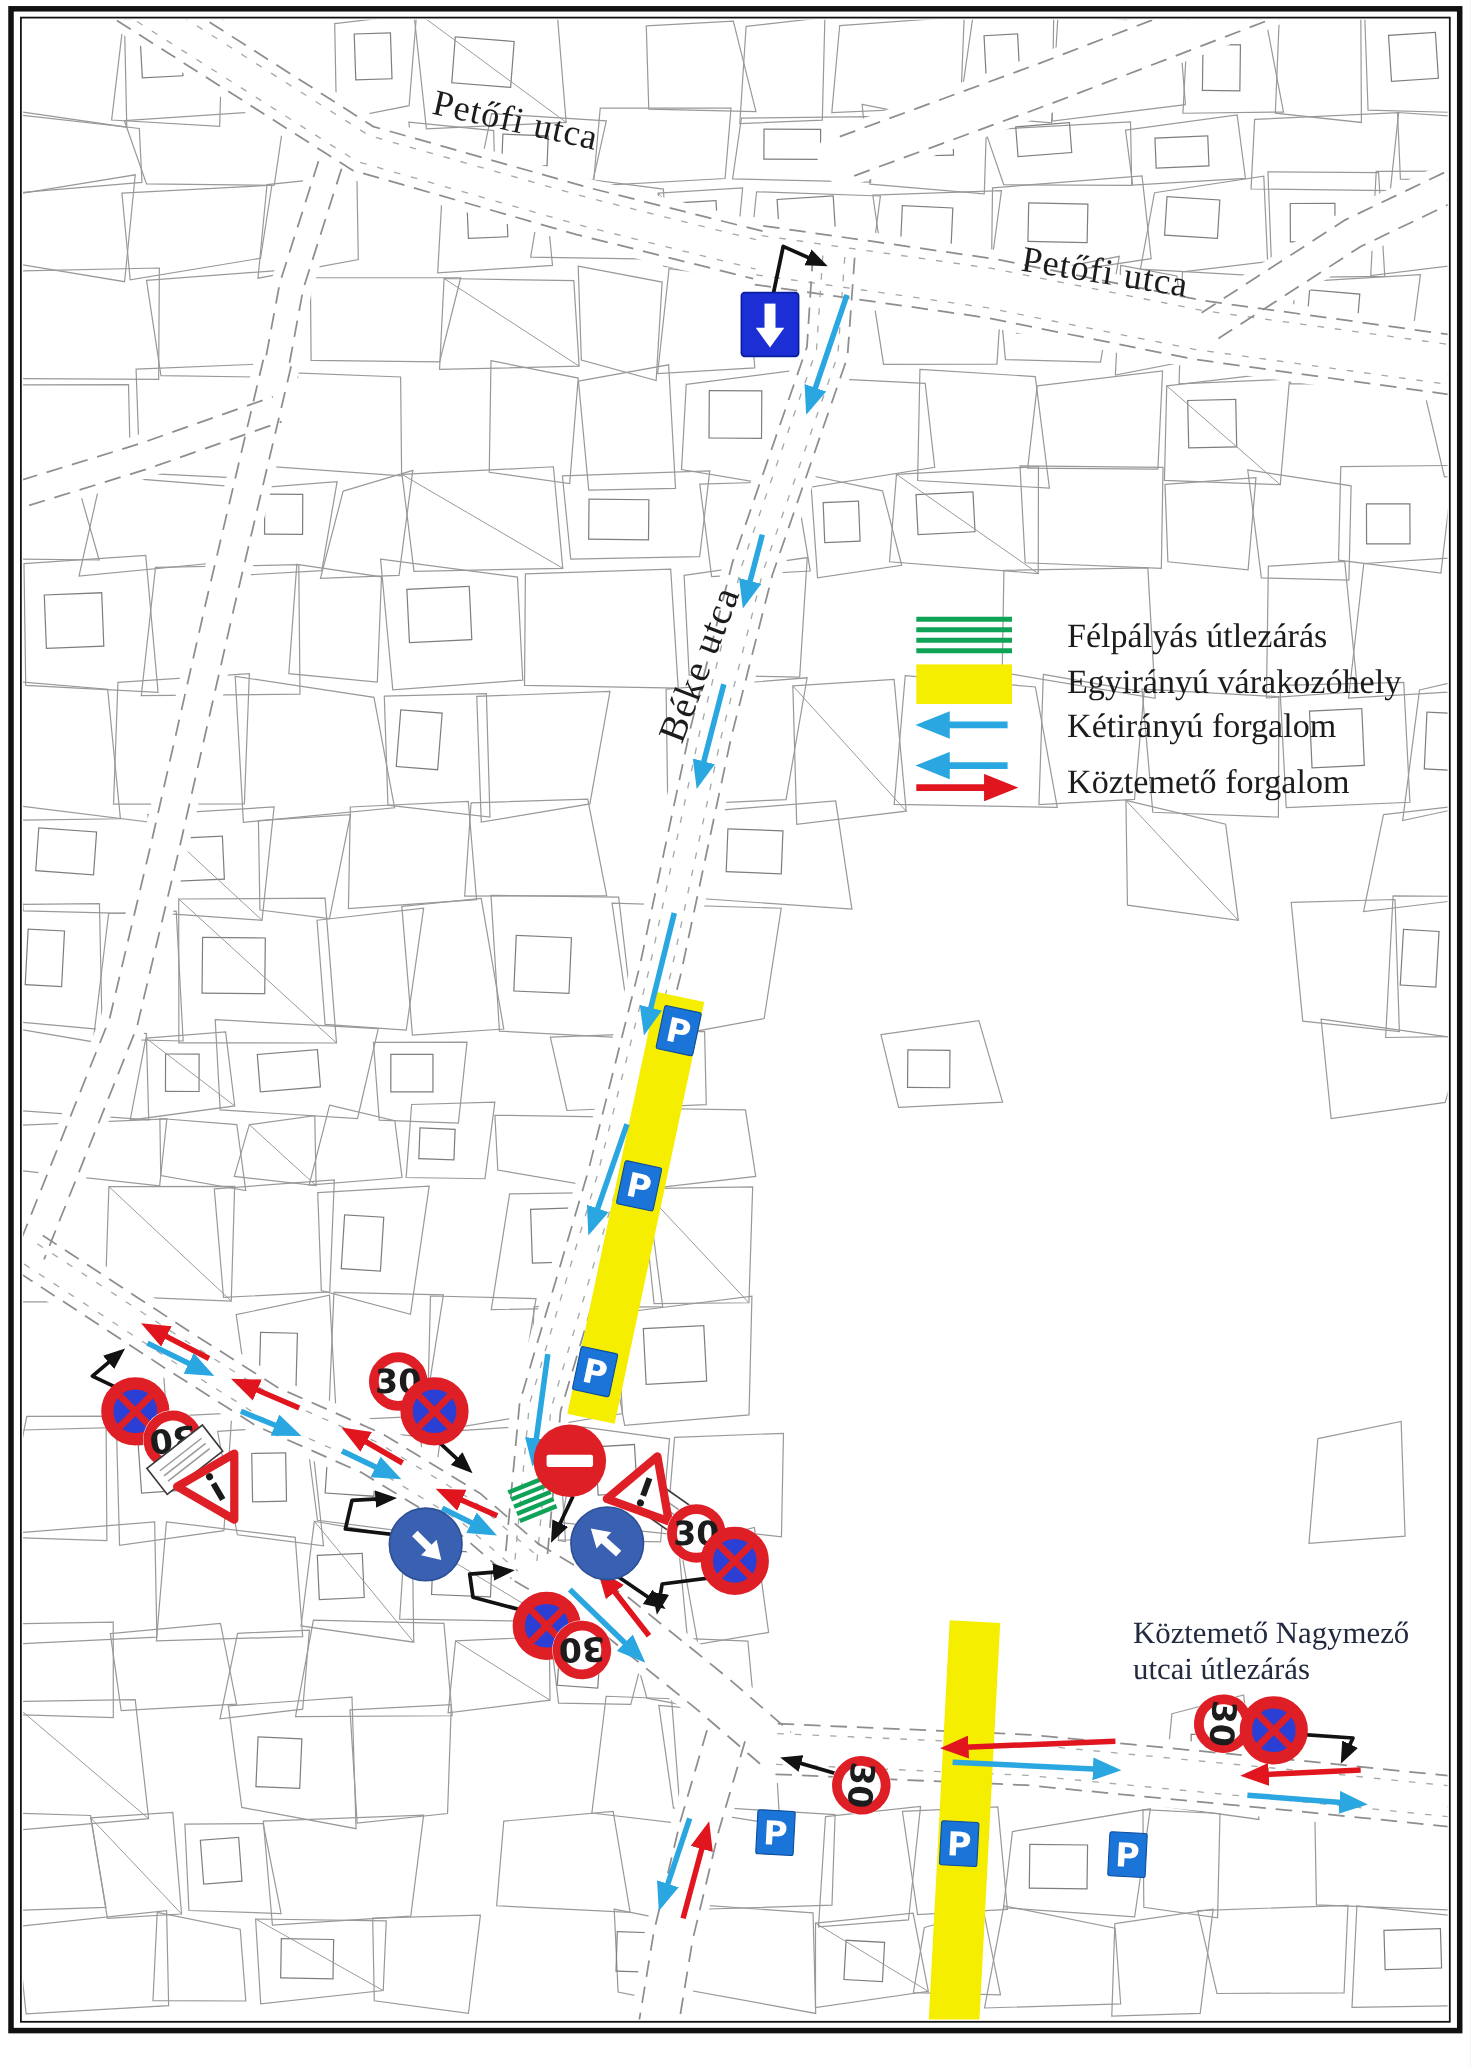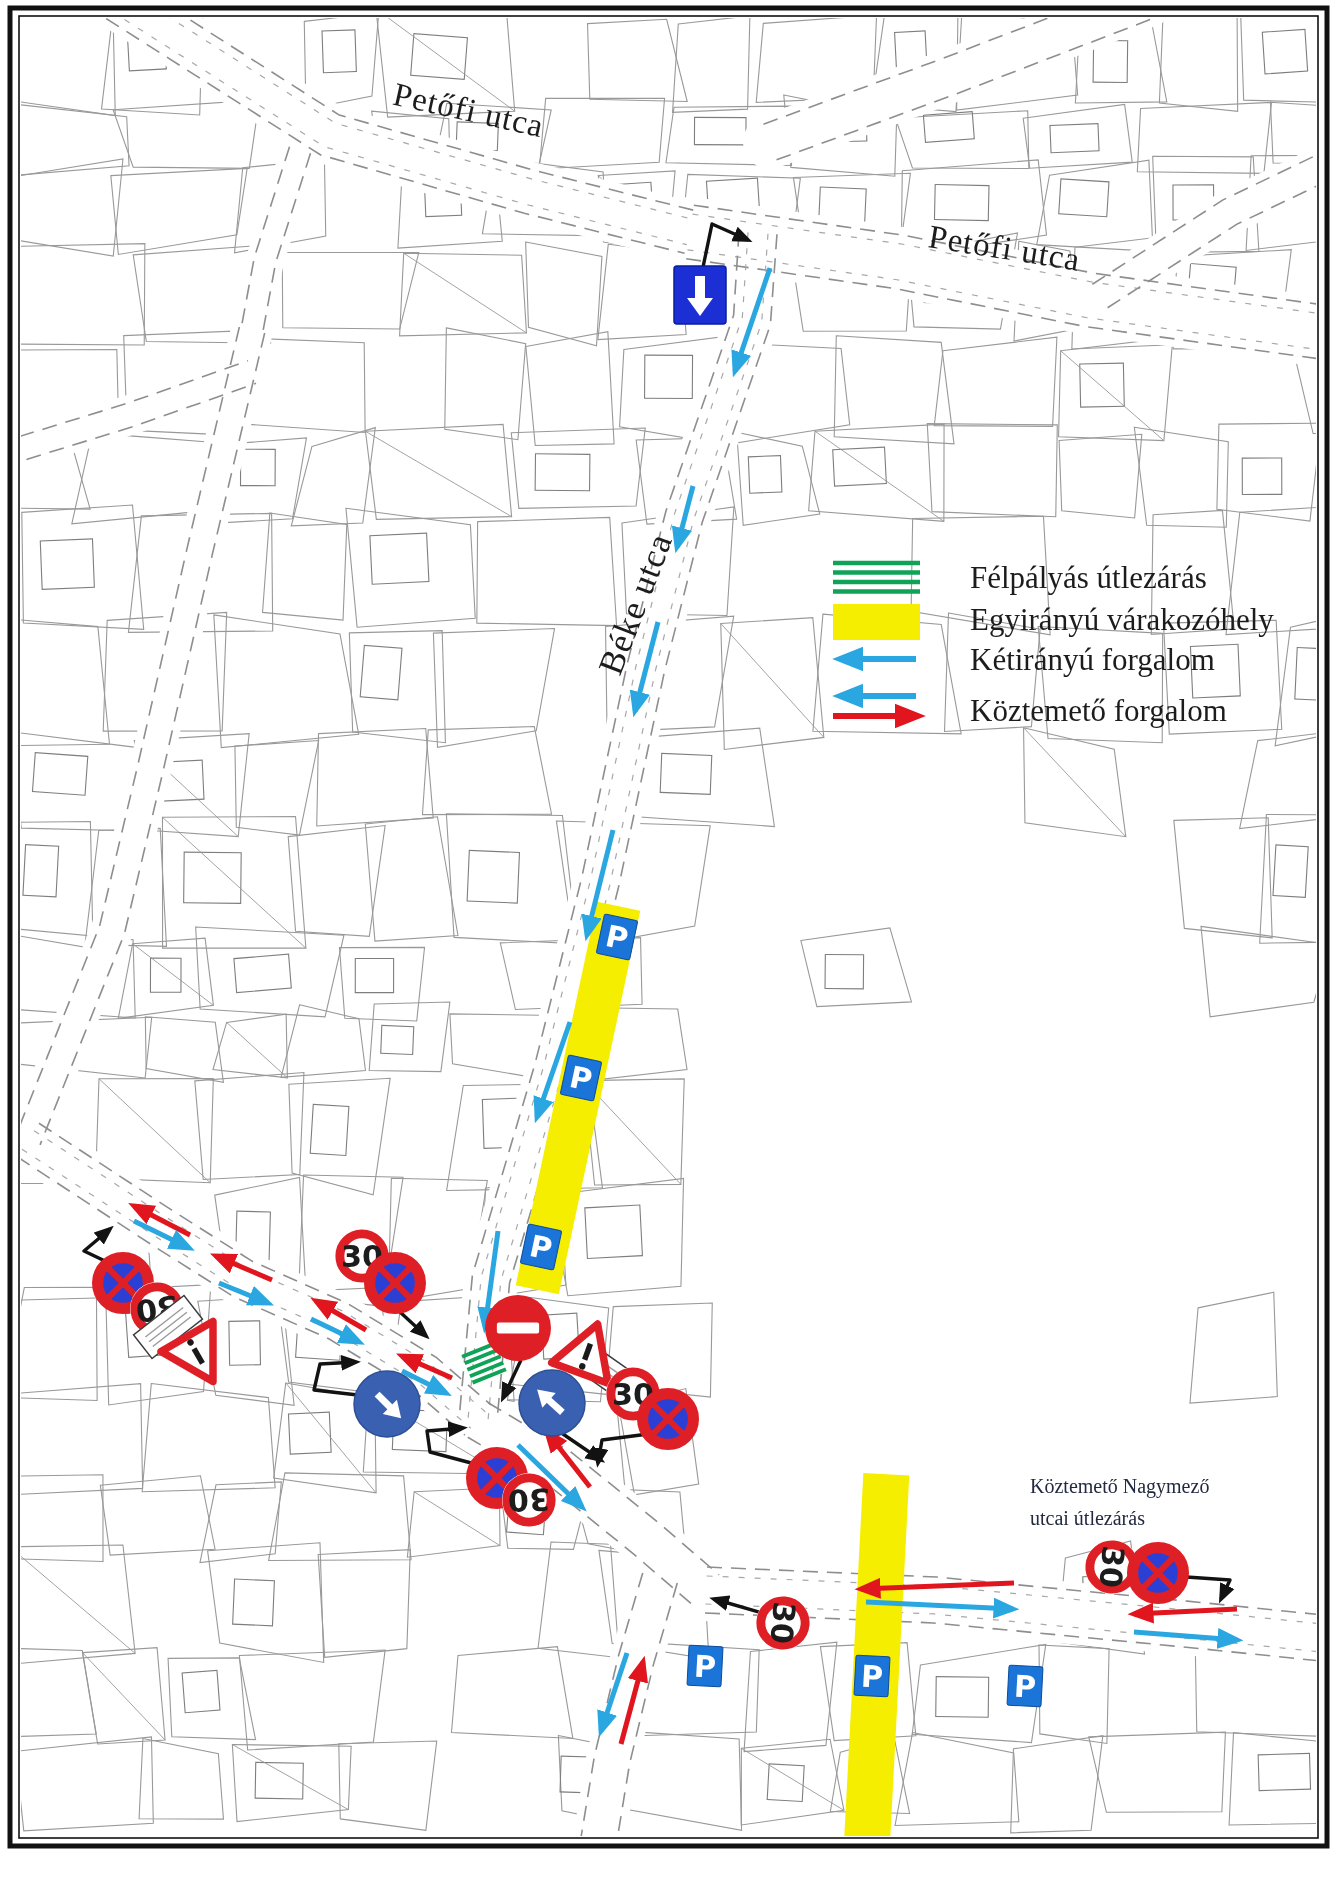--- a/index.html
+++ b/index.html
@@ -6,21 +6,21 @@
   #stage{position:relative;width:1337px;height:1879px;background:#ffffff;overflow:hidden;
          font-family:"Liberation Serif","DejaVu Serif",serif;}
   #mapsvg{position:absolute;left:0;top:0;}
   .maplabel{position:absolute;white-space:nowrap;color:#1c1c1c;pointer-events:none;}
   .street{font-size:33px;letter-spacing:1px;}
   .lbl-petofi1{left:392px;top:92px;transform:rotate(12.5deg);transform-origin:center;}
   .lbl-petofi2{left:928px;top:230px;transform:rotate(9deg);transform-origin:center;}
   .lbl-beke{left:562px;top:584px;font-size:35px;transform:rotate(-69deg);transform-origin:center;}
   .legend-label{left:970px;font-size:31px;}
   .ll-0{top:560px;} .ll-1{top:602px;} .ll-2{top:642px;} .ll-3{top:693px;}
-  .note{left:1030px;top:1470px;font-size:20px;line-height:32px;color:#222a40;}
+  .note{left:1030px;top:1470px;font-size:28px;line-height:32px;color:#222a40;}
 </style>
 </head>
 <body>
 
 <div id="stage">
   <svg id="mapsvg" width="1337" height="1879" viewBox="0 0 1337 1879">
     <defs>
       <clipPath id="frameclip">
           <rect x="21" y="18" width="1295" height="1818"></rect>
         </clipPath>

